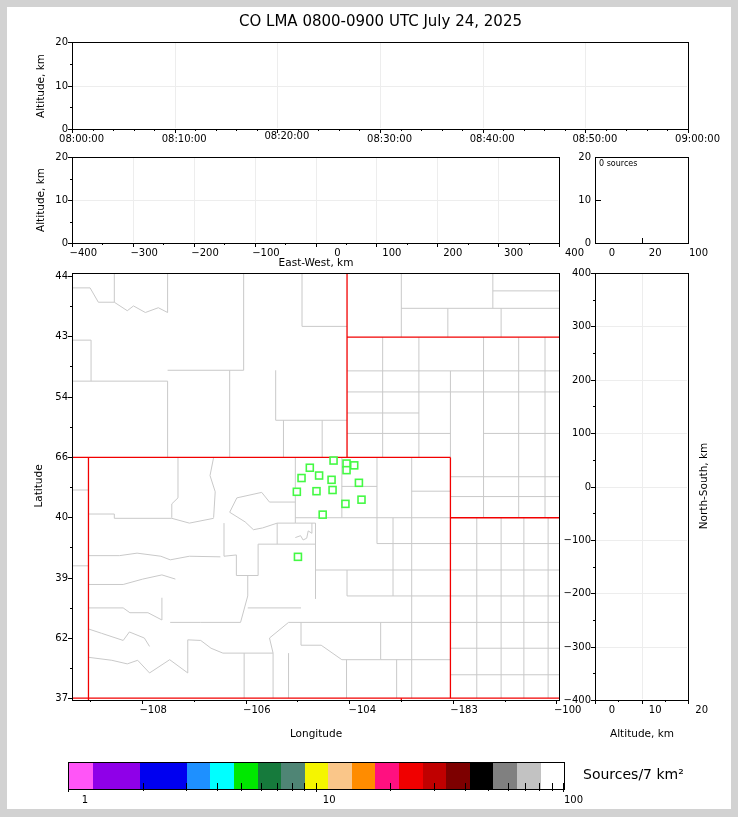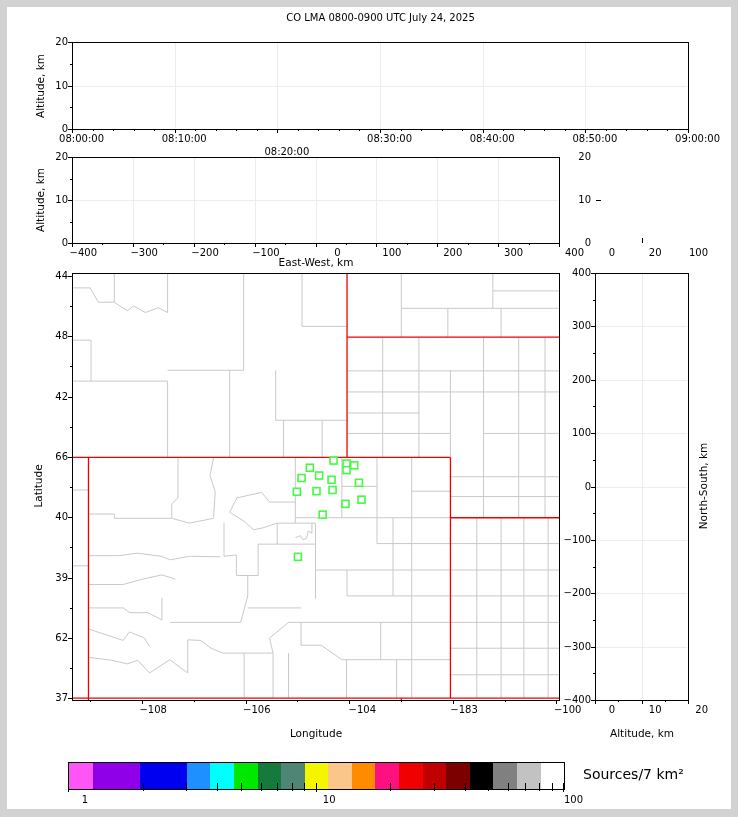--- a/index.html
+++ b/index.html
@@ -7,21 +7,21 @@
   #canvas-bg{position:absolute;left:7px;top:7px;width:724px;height:802px;background:#ffffff;}
   .panel{position:absolute;border:1px solid #000;box-sizing:border-box;background:transparent;}
   .tk{position:absolute;background:#000;}
   .grid{position:absolute;background:#ededed;}
   .tl{position:absolute;font-size:10px;line-height:12px;color:#000;white-space:nowrap;}
   .tl.ctrx{text-align:right;}
   .tl.rgt{text-align:right;}
   .axlab{position:absolute;font-size:10.5px;color:#000;white-space:nowrap;}
   .rot{transform:translate(-50%,-50%) rotate(-90deg);transform-origin:center center;}
   .ctr{transform:translate(-50%,-50%);}
-  #plot-title{position:absolute;left:72px;top:12px;width:617px;text-align:center;font-size:10px;color:#000;}
+  #plot-title{position:absolute;left:72px;top:12px;width:617px;text-align:center;font-size:15px;color:#000;}
   #map-svg{position:absolute;left:0;top:0;width:100%;height:100%;}
   #annot-sources{position:absolute;left:3px;top:1px;font-size:8px;color:#000;}
   #cbar{position:absolute;border:1px solid #000;box-sizing:content-box;display:flex;flex-direction:row;}
   .cbar-seg{height:100%;}
   #cbar-title{position:absolute;font-size:14px;color:#000;white-space:nowrap;}
 </style>
 </head>
 <body>
 
 <div id="frame">
@@ -29,20 +29,23 @@
 
   <div id="plot-title">CO LMA 0800-0900 UTC July 24, 2025</div>
 
   <div id="p1" class="panel" style="left:72px;top:42px;width:617px;height:88px;"></div>
   <div class="axlab rot" style="left:40px;top:86px;">Altitude, km</div>
 
   <div id="p2" class="panel" style="left:72px;top:157px;width:488px;height:87px;"></div>
   <div class="axlab rot" style="left:40px;top:200px;">Altitude, km</div>
   <div class="axlab ctr" style="left:316px;top:262px;">East-West, km</div>
 
+  <div id="p3" class="panel" style="left:595px;top:157px;width:94px;height:87px;">
+    <div id="annot-sources">0 sources</div>
+  </div>
 
   <div id="map" class="panel" style="left:72px;top:273px;width:488px;height:428px;">
     <svg id="map-svg" viewBox="0 0 487 427" preserveAspectRatio="none">
         <polyline points="0.0,107.4 94.8,107.4" fill="none" stroke="#c9c9c9" stroke-width="1"></polyline>
         <polyline points="94.8,183.9 94.8,107.4" fill="none" stroke="#c9c9c9" stroke-width="1"></polyline>
         <polyline points="94.8,96.5 171.0,96.5" fill="none" stroke="#c9c9c9" stroke-width="1"></polyline>
         <polyline points="157.0,183.9 157.0,96.5" fill="none" stroke="#c9c9c9" stroke-width="1"></polyline>
         <polyline points="171.0,0.0 171.0,96.5" fill="none" stroke="#c9c9c9" stroke-width="1"></polyline>
         <polyline points="203.1,96.5 203.1,146.6" fill="none" stroke="#c9c9c9" stroke-width="1"></polyline>
         <polyline points="203.1,146.6 274.6,146.6" fill="none" stroke="#c9c9c9" stroke-width="1"></polyline>
@@ -192,21 +195,21 @@
     <div class="grid" style="left: 277.333px; top: 43px; width: 1px; height: 85px;"></div>
     <div class="grid" style="left: 380px; top: 43px; width: 1px; height: 85px;"></div>
     <div class="grid" style="left: 482.667px; top: 43px; width: 1px; height: 85px;"></div>
     <div class="grid" style="left: 585.333px; top: 43px; width: 1px; height: 85px;"></div>
     <div class="grid" style="left: 73px; top: 85.5px; width: 614px; height: 1px;"></div>
     <div class="tk" style="left: 72px; top: 129px; width: 1px; height: 4px;"></div>
     <div class="tl ctrx" style="left: 40px; top: 133px; width: 64px;">08:00:00</div>
     <div class="tk" style="left: 174.667px; top: 129px; width: 1px; height: 4px;"></div>
     <div class="tl ctrx" style="left: 142.667px; top: 133px; width: 64px;">08:10:00</div>
     <div class="tk" style="left: 277.333px; top: 129px; width: 1px; height: 4px;"></div>
-    <div class="tl ctrx" style="left: 245.333px; top: 146px; width: 64px;">08:20:00</div>
+    <div class="tl ctrx" style="left: 245.333px; top: 130px; width: 64px;">08:20:00</div>
     <div class="tk" style="left: 380px; top: 129px; width: 1px; height: 4px;"></div>
     <div class="tl ctrx" style="left: 348px; top: 133px; width: 64px;">08:30:00</div>
     <div class="tk" style="left: 482.667px; top: 129px; width: 1px; height: 4px;"></div>
     <div class="tl ctrx" style="left: 450.667px; top: 133px; width: 64px;">08:40:00</div>
     <div class="tk" style="left: 585.333px; top: 129px; width: 1px; height: 4px;"></div>
     <div class="tl ctrx" style="left: 553.333px; top: 133px; width: 64px;">08:50:00</div>
     <div class="tk" style="left: 688px; top: 129px; width: 1px; height: 4px;"></div>
     <div class="tl ctrx" style="left: 656px; top: 133px; width: 64px;">09:00:00</div>
     <div class="tk" style="left: 92.5333px; top: 129px; width: 1px; height: 2px;"></div>
     <div class="tk" style="left: 113.067px; top: 129px; width: 1px; height: 2px;"></div>
@@ -301,23 +304,23 @@
     <div class="tk" style="left: 556.423px; top: 700px; width: 1px; height: 4px;"></div>
     <div class="tl ctrx" style="left: 531.423px; top: 704px; width: 50px;">−100</div>
     <div class="tk" style="left: 90.1335px; top: 700px; width: 1px; height: 2px;"></div>
     <div class="tk" style="left: 193.753px; top: 700px; width: 1px; height: 2px;"></div>
     <div class="tk" style="left: 297.373px; top: 700px; width: 1px; height: 2px;"></div>
     <div class="tk" style="left: 400.993px; top: 700px; width: 1px; height: 2px;"></div>
     <div class="tk" style="left: 504.613px; top: 700px; width: 1px; height: 2px;"></div>
     <div class="tk" style="left: 68px; top: 276.015px; width: 4px; height: 1px;"></div>
     <div class="tl rgt" style="left: 23px; top: 270.015px; width: 45px;">44</div>
     <div class="tk" style="left: 68px; top: 336.325px; width: 4px; height: 1px;"></div>
-    <div class="tl rgt" style="left: 23px; top: 330.325px; width: 45px;">48</div>
+    <div class="tl rgt" style="left: 23px; top: 330.325px; width: 45px;">43</div>
     <div class="tk" style="left: 68px; top: 396.635px; width: 4px; height: 1px;"></div>
-    <div class="tl rgt" style="left: 23px; top: 390.635px; width: 45px;">42</div>
+    <div class="tl rgt" style="left: 23px; top: 390.635px; width: 45px;">54</div>
     <div class="tk" style="left: 68px; top: 456.945px; width: 4px; height: 1px;"></div>
     <div class="tl rgt" style="left: 23px; top: 450.945px; width: 45px;">66</div>
     <div class="tk" style="left: 68px; top: 517.255px; width: 4px; height: 1px;"></div>
     <div class="tl rgt" style="left: 23px; top: 511.255px; width: 45px;">40</div>
     <div class="tk" style="left: 68px; top: 577.565px; width: 4px; height: 1px;"></div>
     <div class="tl rgt" style="left: 23px; top: 571.565px; width: 45px;">39</div>
     <div class="tk" style="left: 68px; top: 637.875px; width: 4px; height: 1px;"></div>
     <div class="tl rgt" style="left: 23px; top: 631.875px; width: 45px;">62</div>
     <div class="tk" style="left: 68px; top: 698.185px; width: 4px; height: 1px;"></div>
     <div class="tl rgt" style="left: 23px; top: 692.185px; width: 45px;">37</div>

